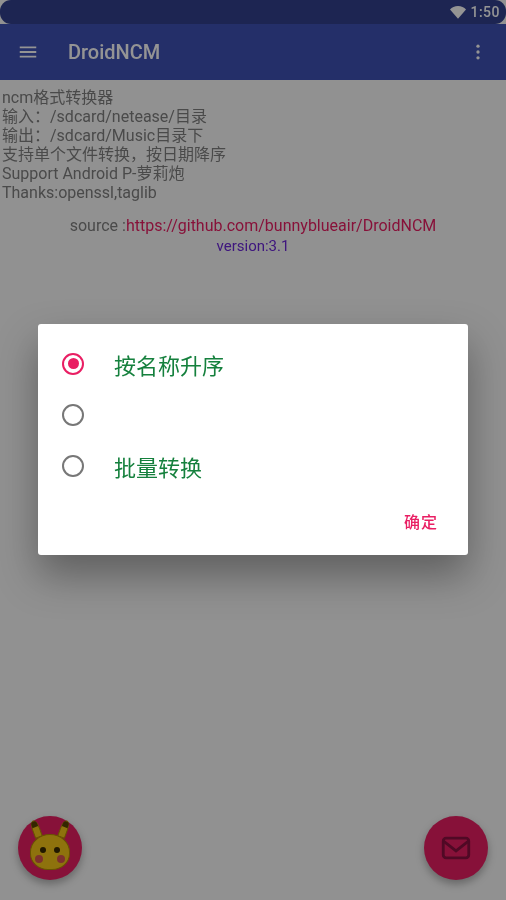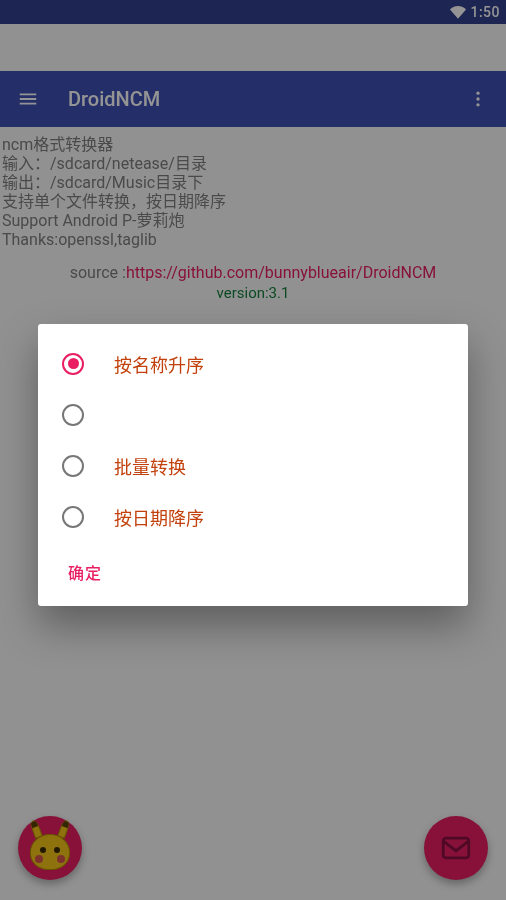--- a/index.html
+++ b/index.html
@@ -10,46 +10,46 @@
   .statusbar {
     height: 24px;
     background: #32408e;
     display: flex;
     justify-content: flex-end;
     align-items: center;
     padding: 0 6px;
     color: #fff;
     font-size: 14px;
     gap: 4px;
+    border-radius: 11px;
   }
   .wifi-icon svg { width: 16px; height: 16px; display: block; }
   .clock { font-weight: 500; letter-spacing: 0.5px; }
 
   
   .appbar {
     height: 56px;
     background: #3f51b5;
     display: flex;
     align-items: center;
     padding: 0 8px;
     color: #fff;
-    margin-top: 47px;
   }
   .hamburger { width: 40px; height: 40px; display: flex; align-items: center; justify-content: center; }
   .hamburger svg { width: 22px; height: 22px; }
   .app-title { font-size: 20px; font-weight: 500; margin-left: 20px; flex: 1; }
   .overflow { width: 40px; height: 40px; display: flex; align-items: center; justify-content: center; }
   .overflow svg { width: 20px; height: 20px; }
 
   
   .content { padding: 8px 2px; font-size: 16px; line-height: 19px; color: #808080; }
   .content .line { white-space: pre; }
   .source-line { text-align: center; margin-top: 14px; }
   .source-link { color: #e91e63; }
-  .version-line { text-align: center; color: #15803d; font-size: 15px; margin-top: 2px;}
+  .version-line { text-align: center; color: #6d28d9; font-size: 15px; margin-top: 2px;}
 
   
   .fab {
     position: absolute;
     width: 64px; height: 64px;
     border-radius: 50%;
     background: #e91e63;
     box-shadow: 0 4px 8px rgba(0,0,0,0.3);
     display: flex; align-items: center; justify-content: center;
     bottom: 20px;
@@ -123,23 +123,23 @@
     border-radius: 50%;
     border: 2.5px solid #777;
     display: flex; align-items: center; justify-content: center;
     flex-shrink: 0;
   }
   .radio-circle.selected { border-color: #e91e63; }
   .radio-dot {
     width: 11px; height: 11px; border-radius: 50%;
     background: #e91e63;
   }
-  .radio-label { font-size: 18px; color: #c2410c; }
+  .radio-label { font-size: 22px; color: #15803d; }
   .dialog-actions {
-    display: flex; 
+    display: flex; justify-content: flex-end;
     padding: 10px 18px 6px 18px;
   }
   .btn-confirm {
     color: #e91e63;
     font-size: 16px;
     font-weight: 500;
     padding: 8px 12px;
     letter-spacing: 1px;
   }
 </style>
@@ -212,20 +212,16 @@
       </div>
     <div class="radio-label">按名称升序</div>
   </div>
   <div class="radio-row">
     <div class="radio-circle"></div>
   </div>
   <div class="radio-row">
     <div class="radio-circle"></div>
     <div class="radio-label">批量转换</div>
   </div>
-  <div class="radio-row">
-    <div class="radio-circle"></div>
-    <div class="radio-label">按日期降序</div>
-  </div>
   <div class="dialog-actions">
     <div class="btn-confirm">确定</div>
   </div>
 </div>
 
 </body></html>

